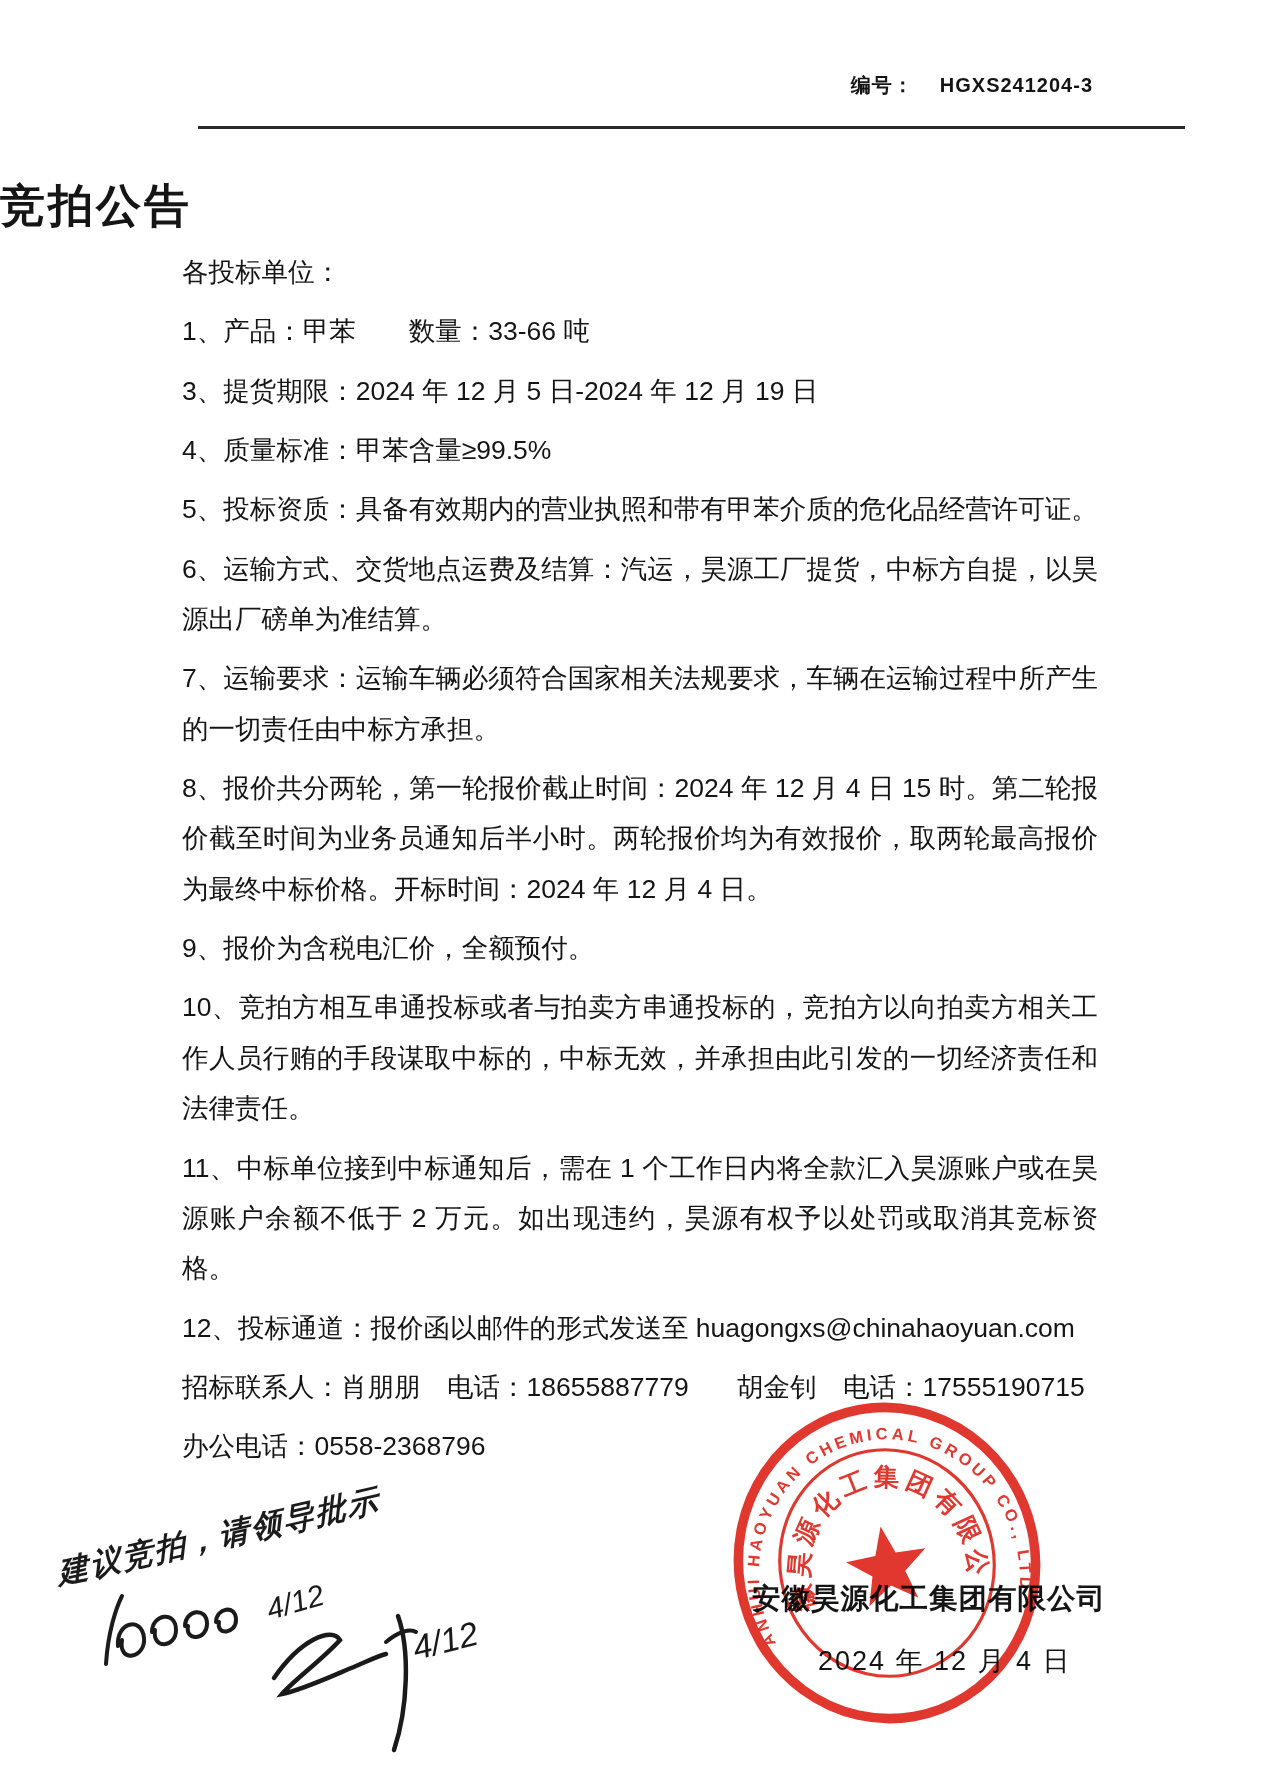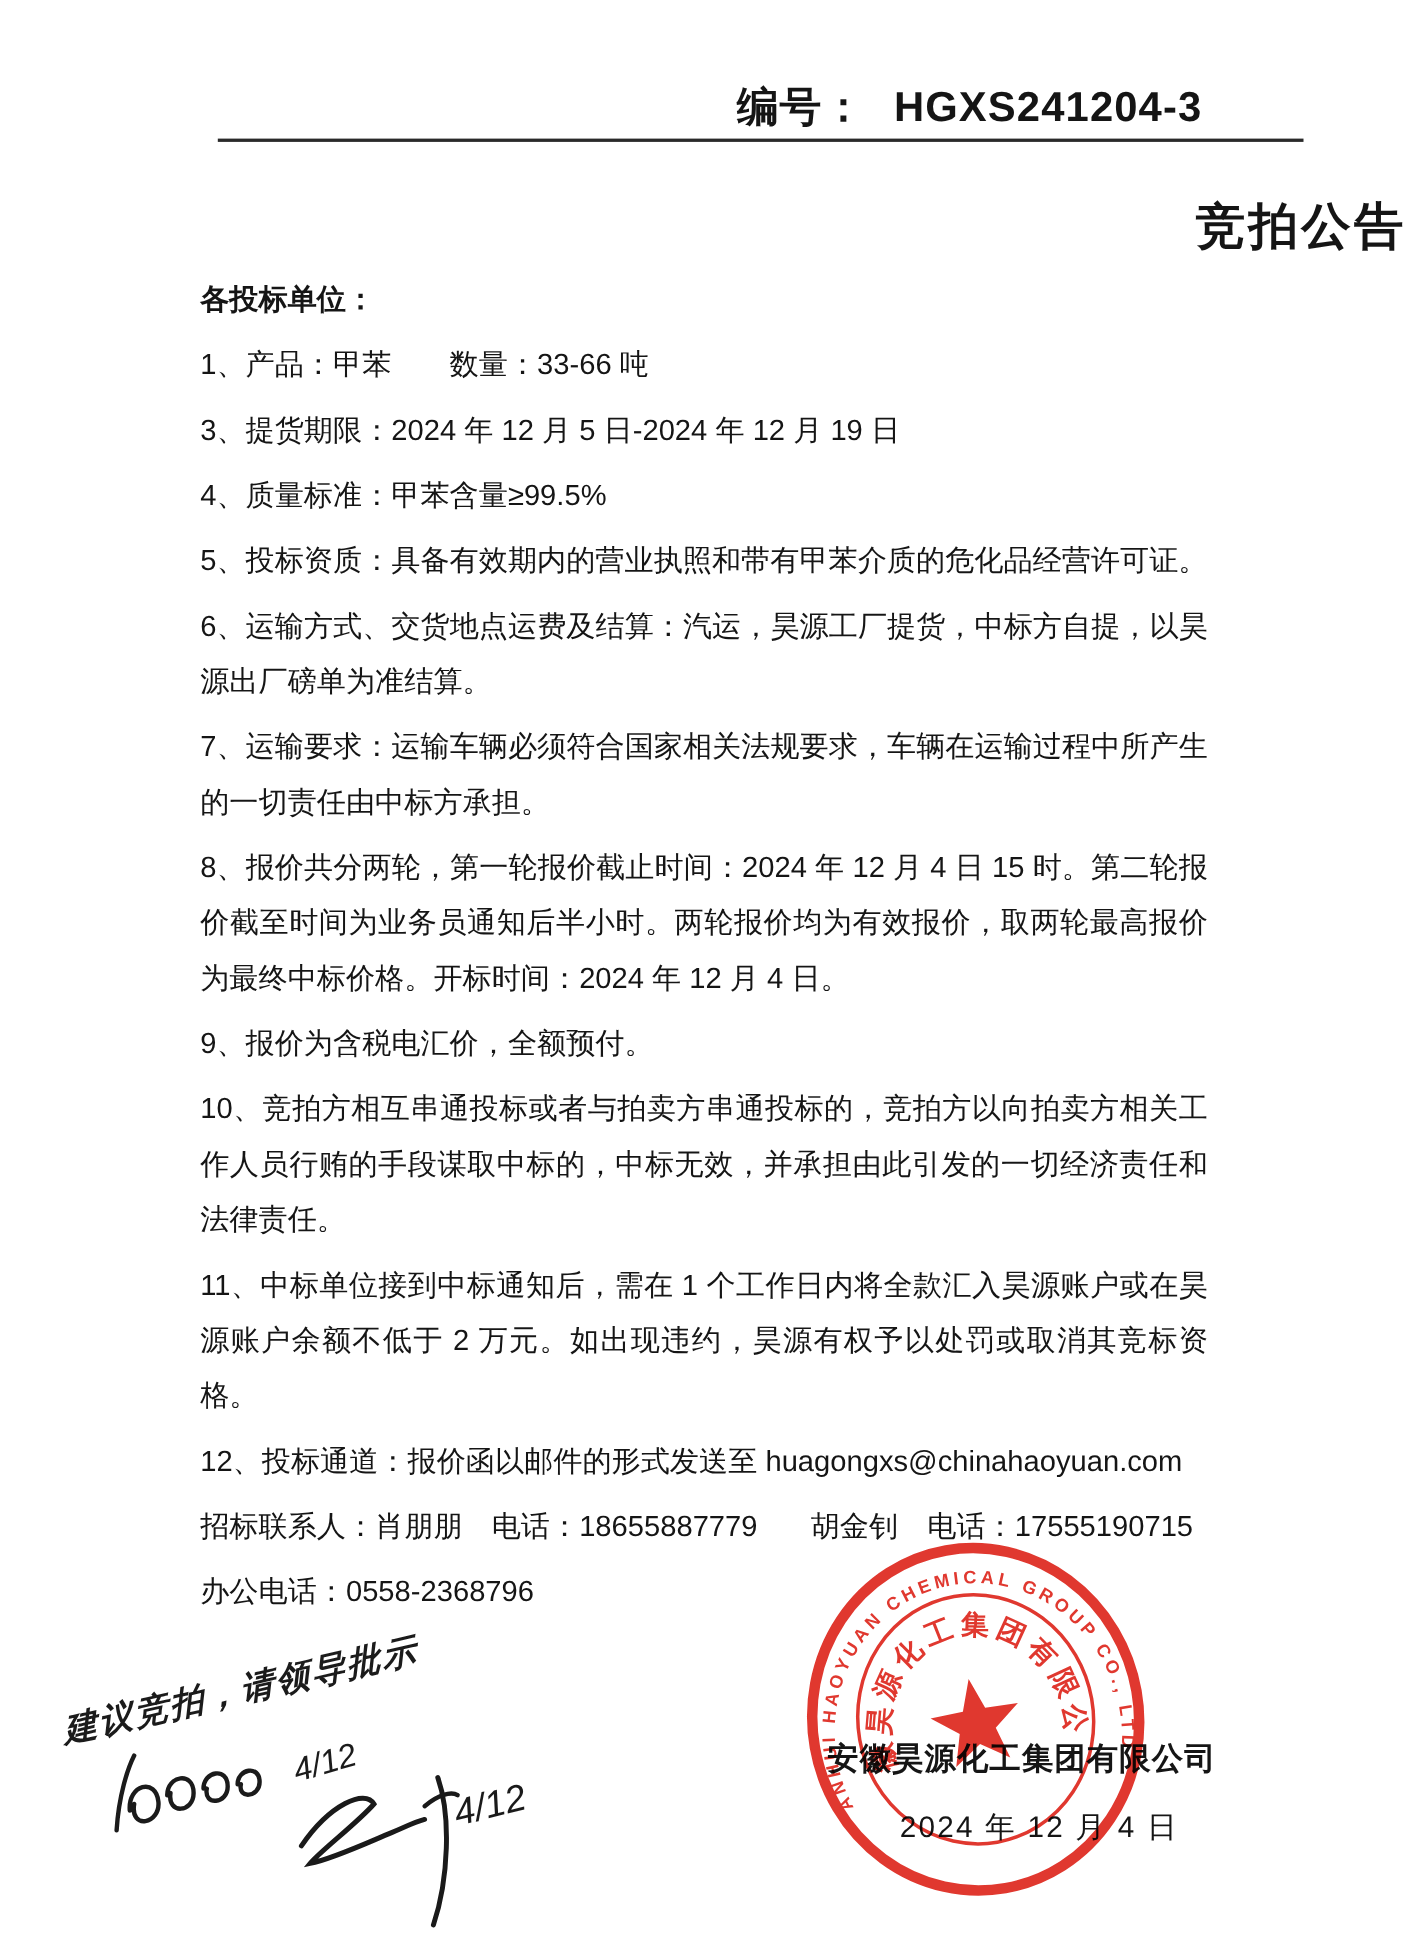--- a/index.html
+++ b/index.html
@@ -7,39 +7,39 @@
     position:relative;
     width:1279px;height:1773px;
     background:#ffffff;
     font-family:"Liberation Sans","DejaVu Sans",sans-serif;
     color:#151515;
     overflow:hidden;
   }
   
   .doc-number{
     position:absolute;top:72px;right:186px;
-    font-size:38px;font-weight:700;letter-spacing:1px;
+    font-size:20px;font-weight:700;letter-spacing:1px;
     white-space:nowrap;
   }
   .doc-number .num-label{margin-right:26px;}
   .header-rule{
     position:absolute;left:198px;top:126px;width:987px;height:3px;
     background:#2a2a2a;
   }
   .doc-title{
     position:absolute;top:176px;left:0;width:100%;
-    text-align:right;font-size:45px;font-weight:700;letter-spacing:3px;
+    text-align:left;font-size:45px;font-weight:700;letter-spacing:3px;
   }
   
   .content{
     position:absolute;left:182px;top:247px;width:916px;
     font-size:26.5px;line-height:1.9;text-align:justify;
   }
   .content p{margin:0 0 9px 0;}
-  .salutation{font-weight:700;}
+  .salutation{font-weight:400;}
   .intro{text-indent:38px;}
   .contacts-row{position:relative;margin-top:14px;white-space:nowrap;}
   .contact-right{position:absolute;left:555px;top:0;}
   .office-line{margin-left:140px;margin-top:6px;}
   
   .company-name{
     position:absolute;left:752px;top:1580px;
     font-size:28.5px;font-weight:600;letter-spacing:1px;
   }
   .sign-date{

